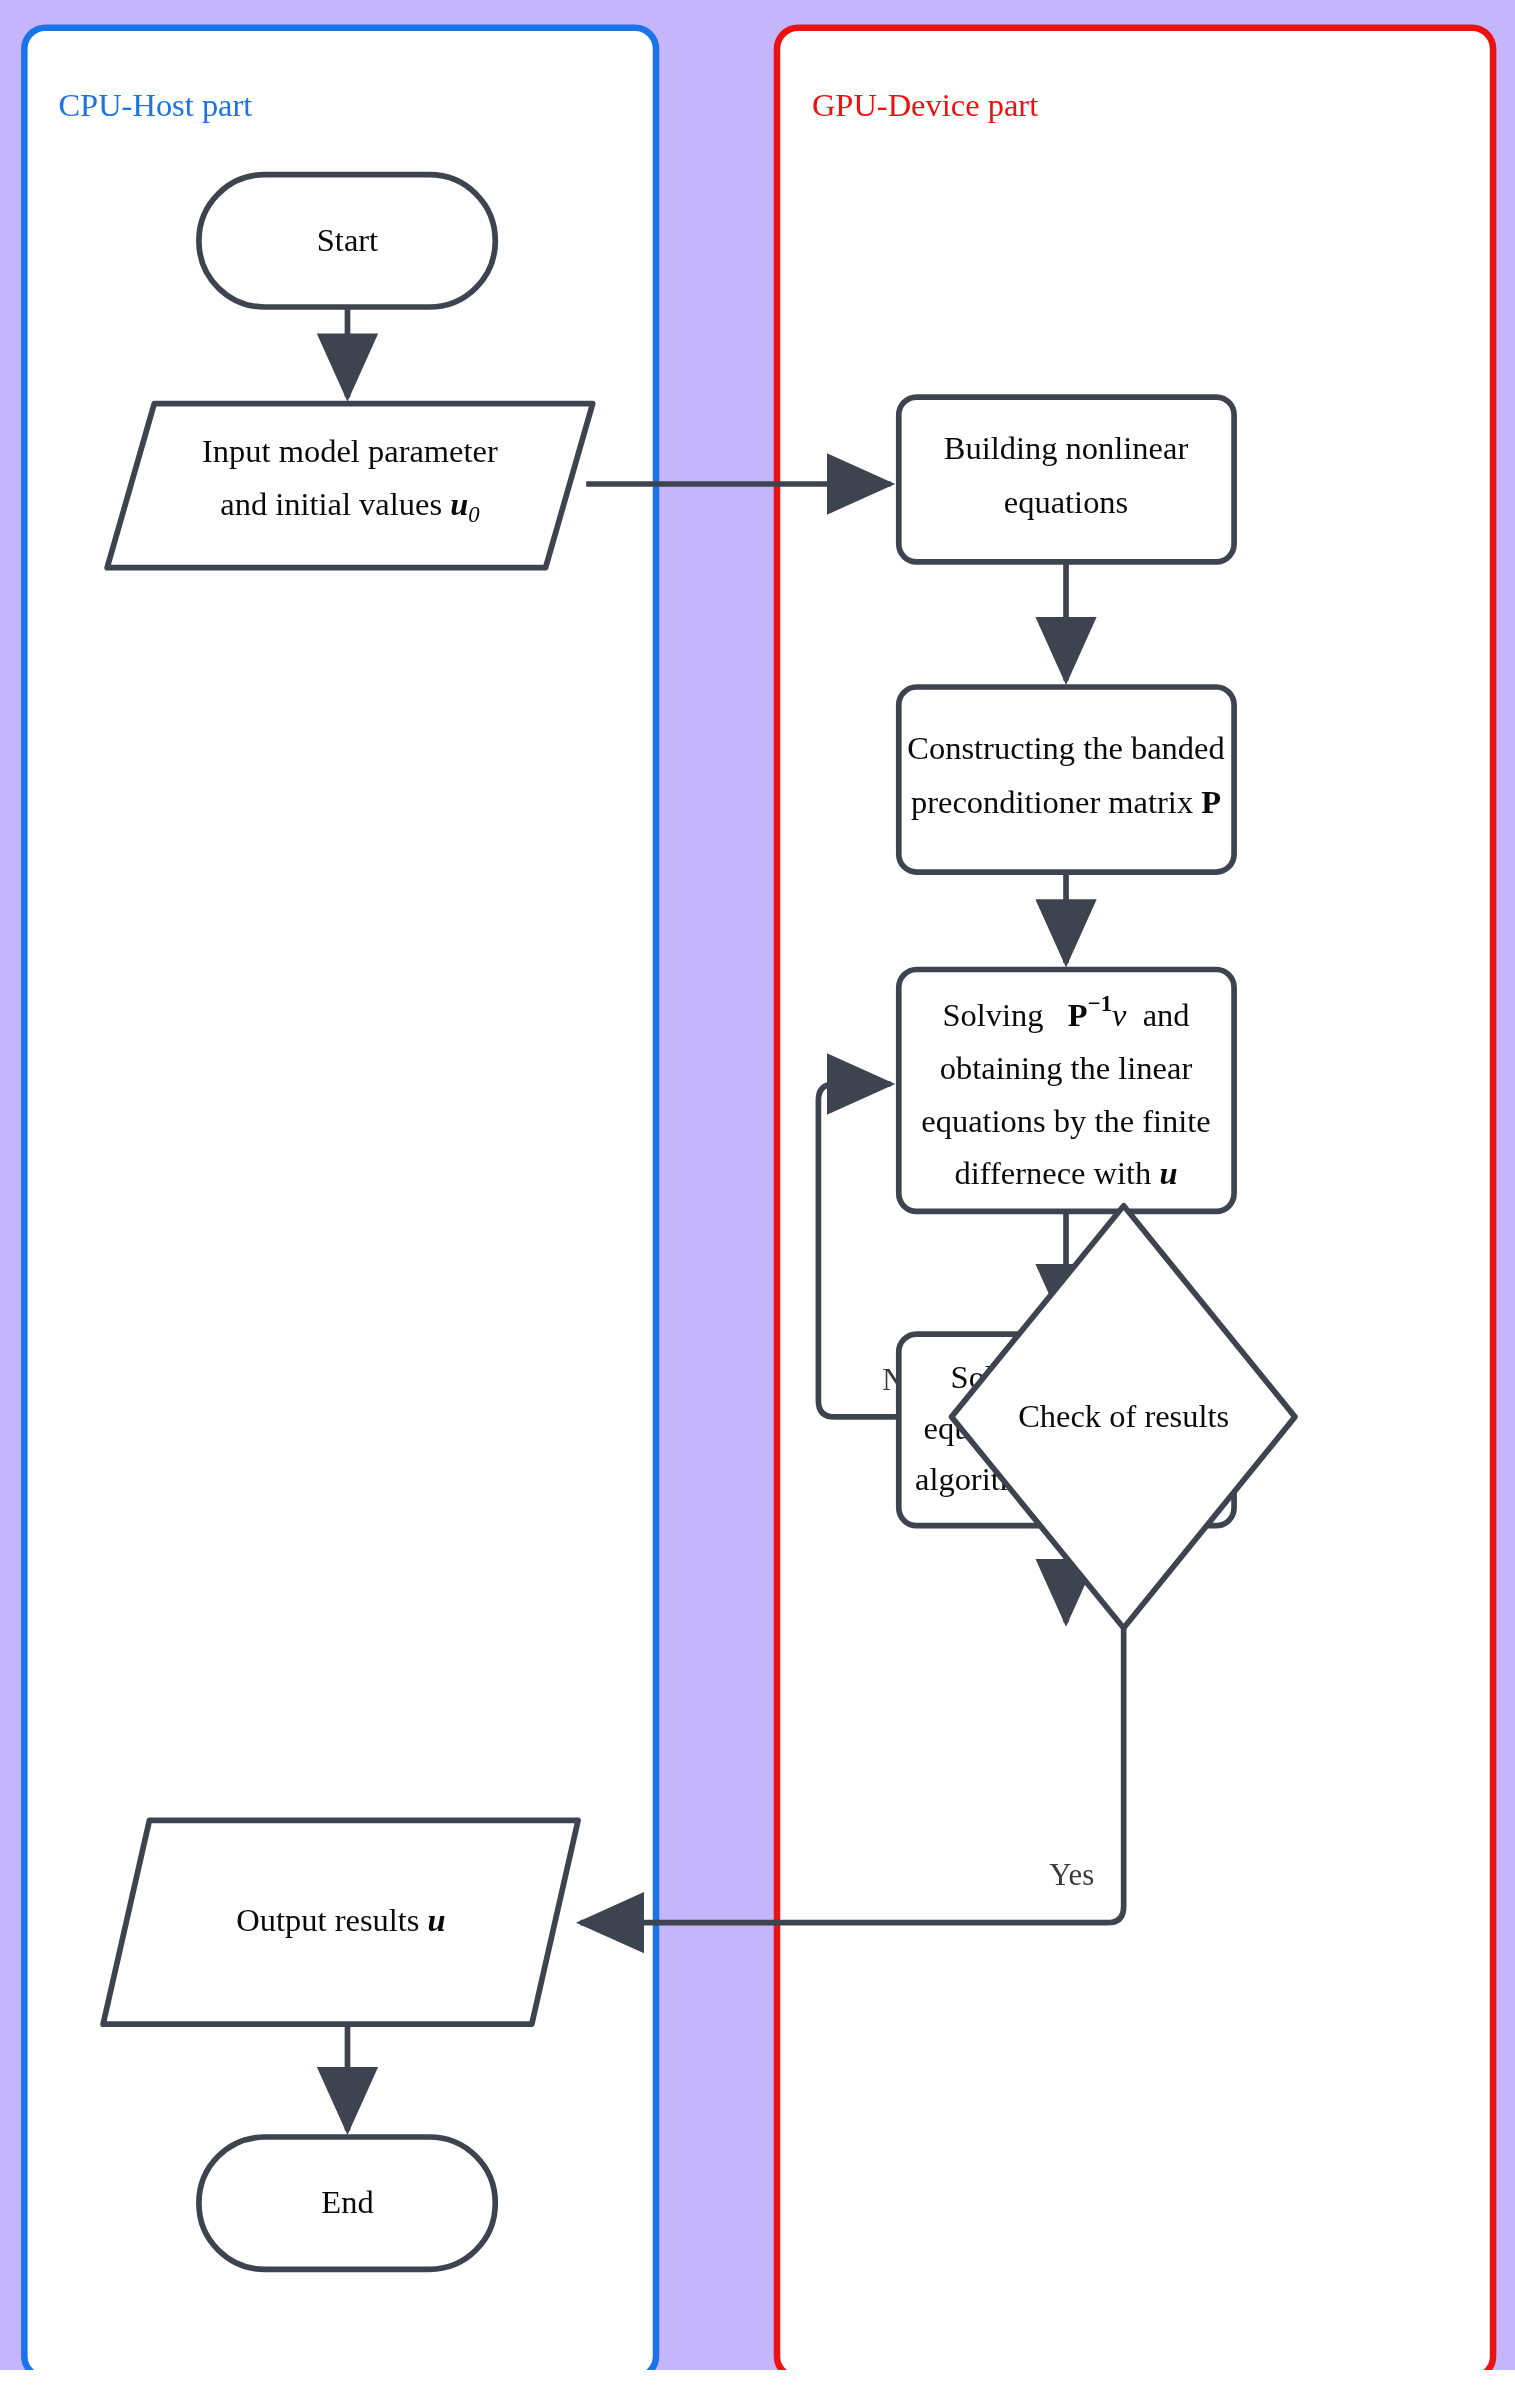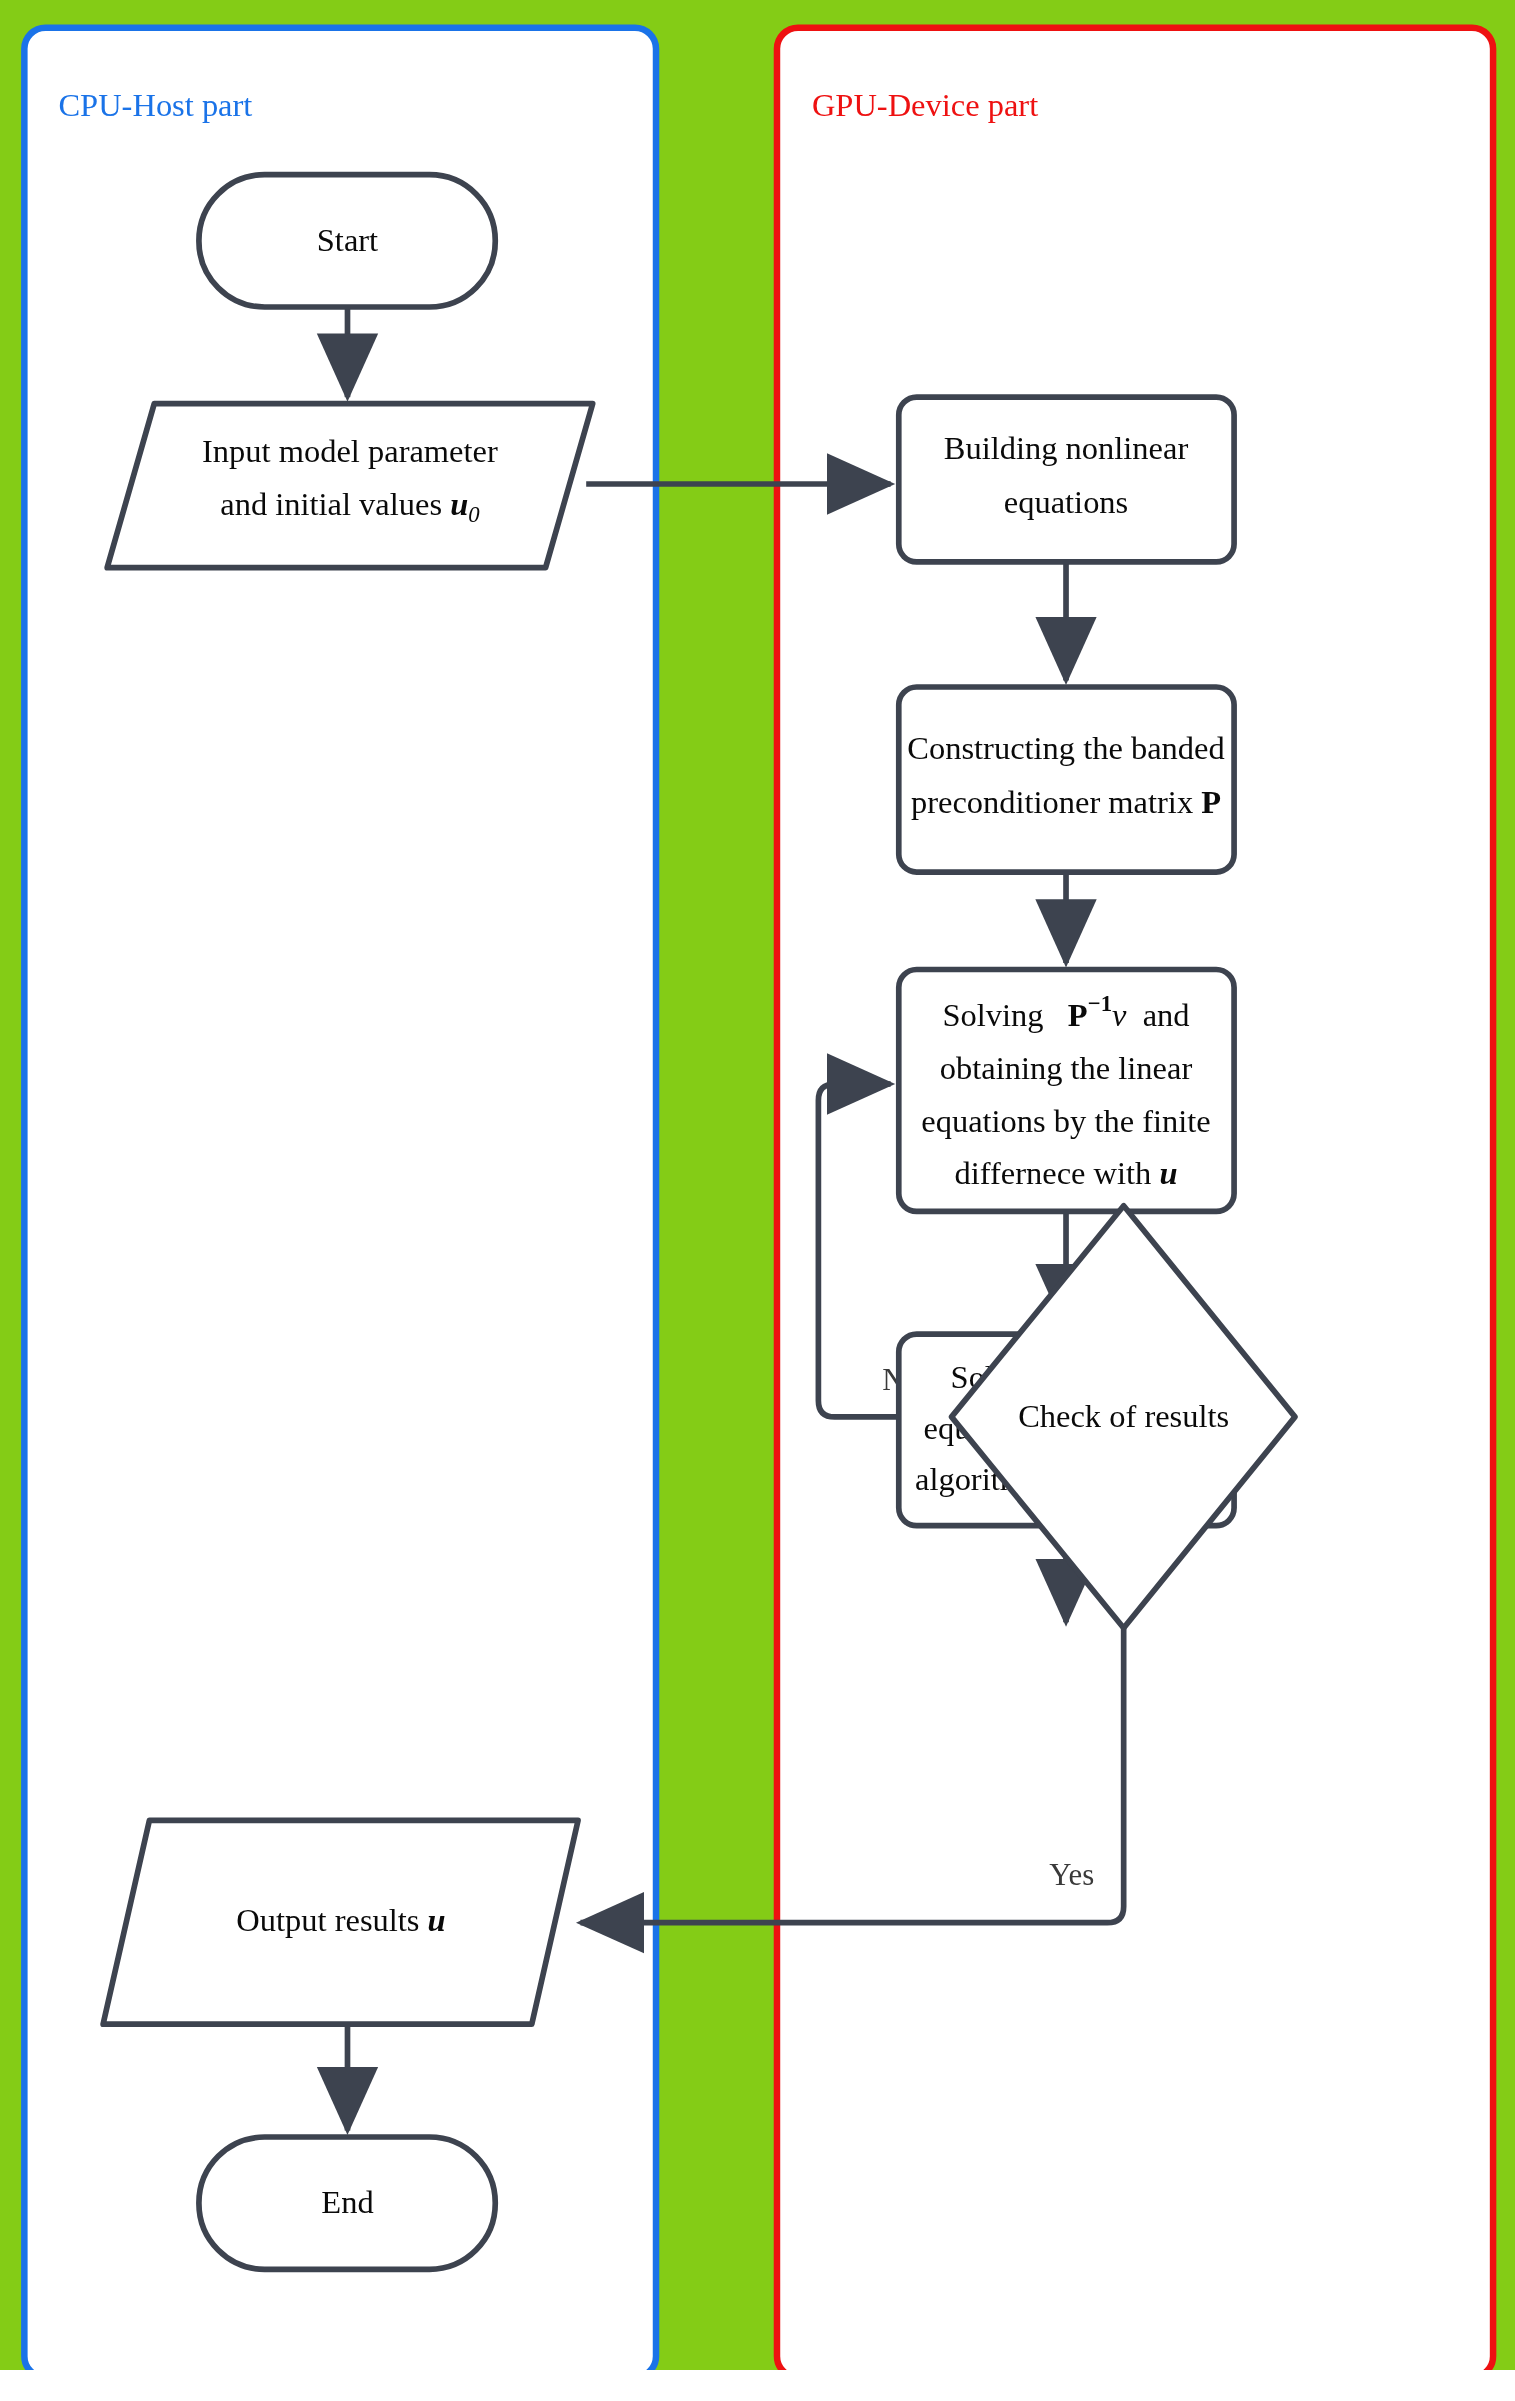--- a/index.html
+++ b/index.html
@@ -7,21 +7,21 @@
     padding: 0;
     background: #ffffff;
   }
   body {
     font-family: "Liberation Serif", "DejaVu Serif", serif;
   }
   #stage {
     position: relative;
     width: 1515px;
     height: 2370px;
-    background: #84cc16;
+    background: #c4b5fd;
     overflow: hidden;
   }
   svg#flow {
     position: absolute;
     left: 0;
     top: 0;
     width: 1515px;
     height: 2401px;
     display: block;
   }

